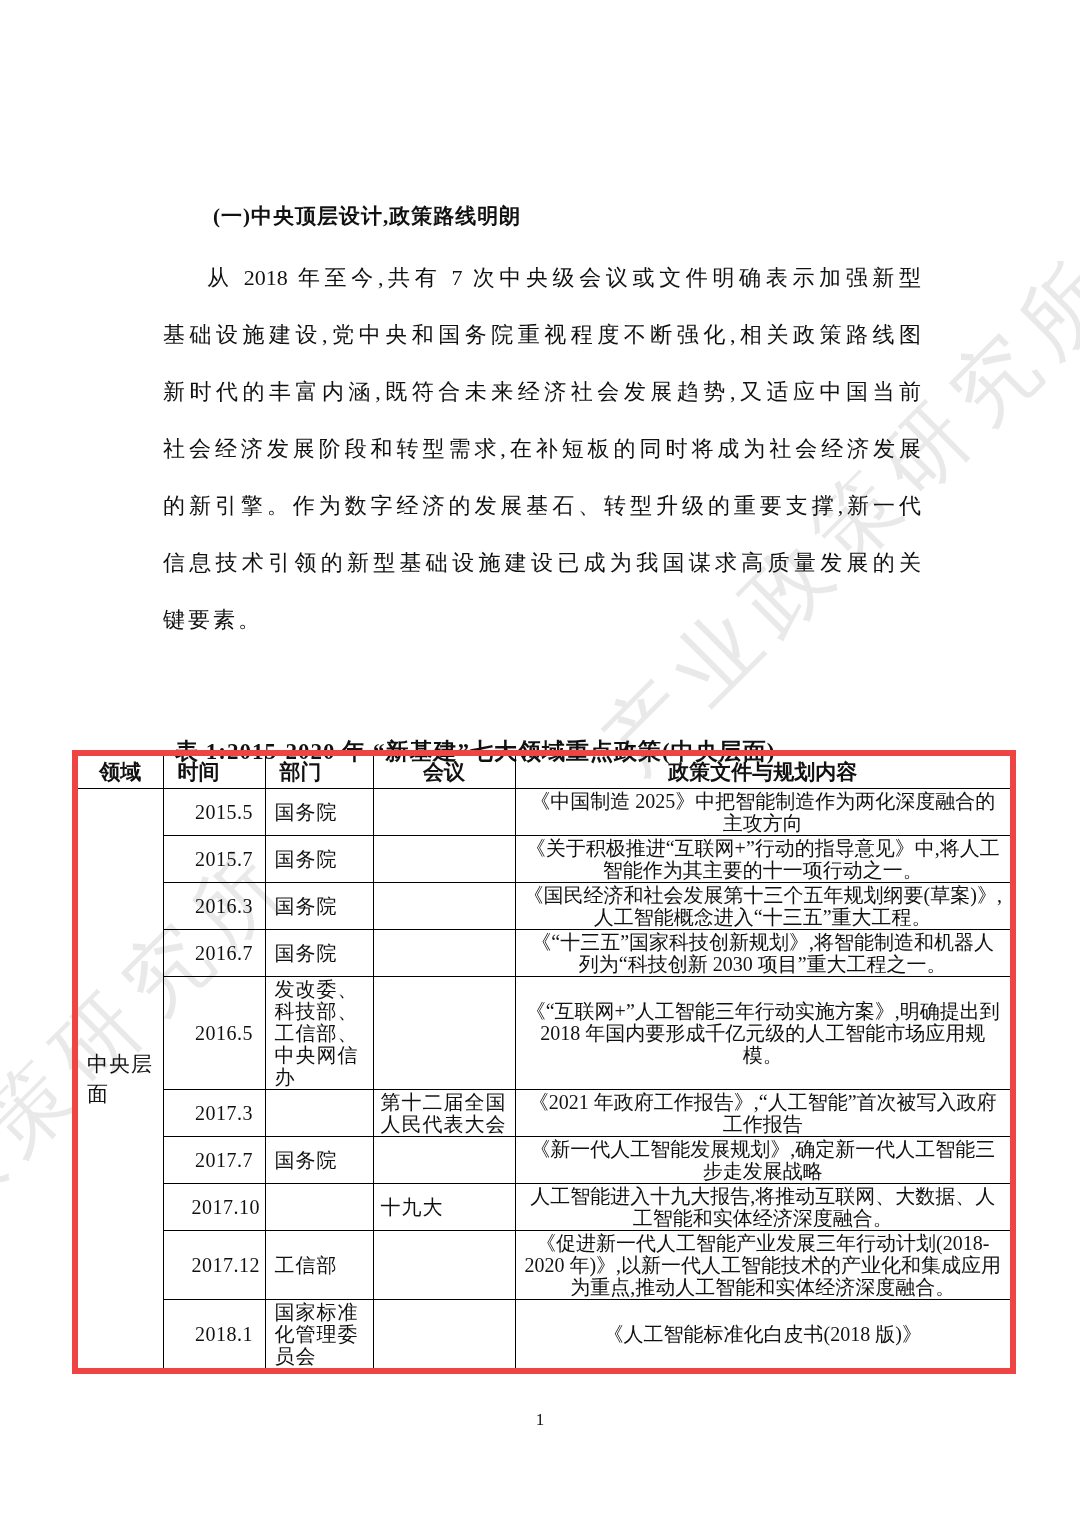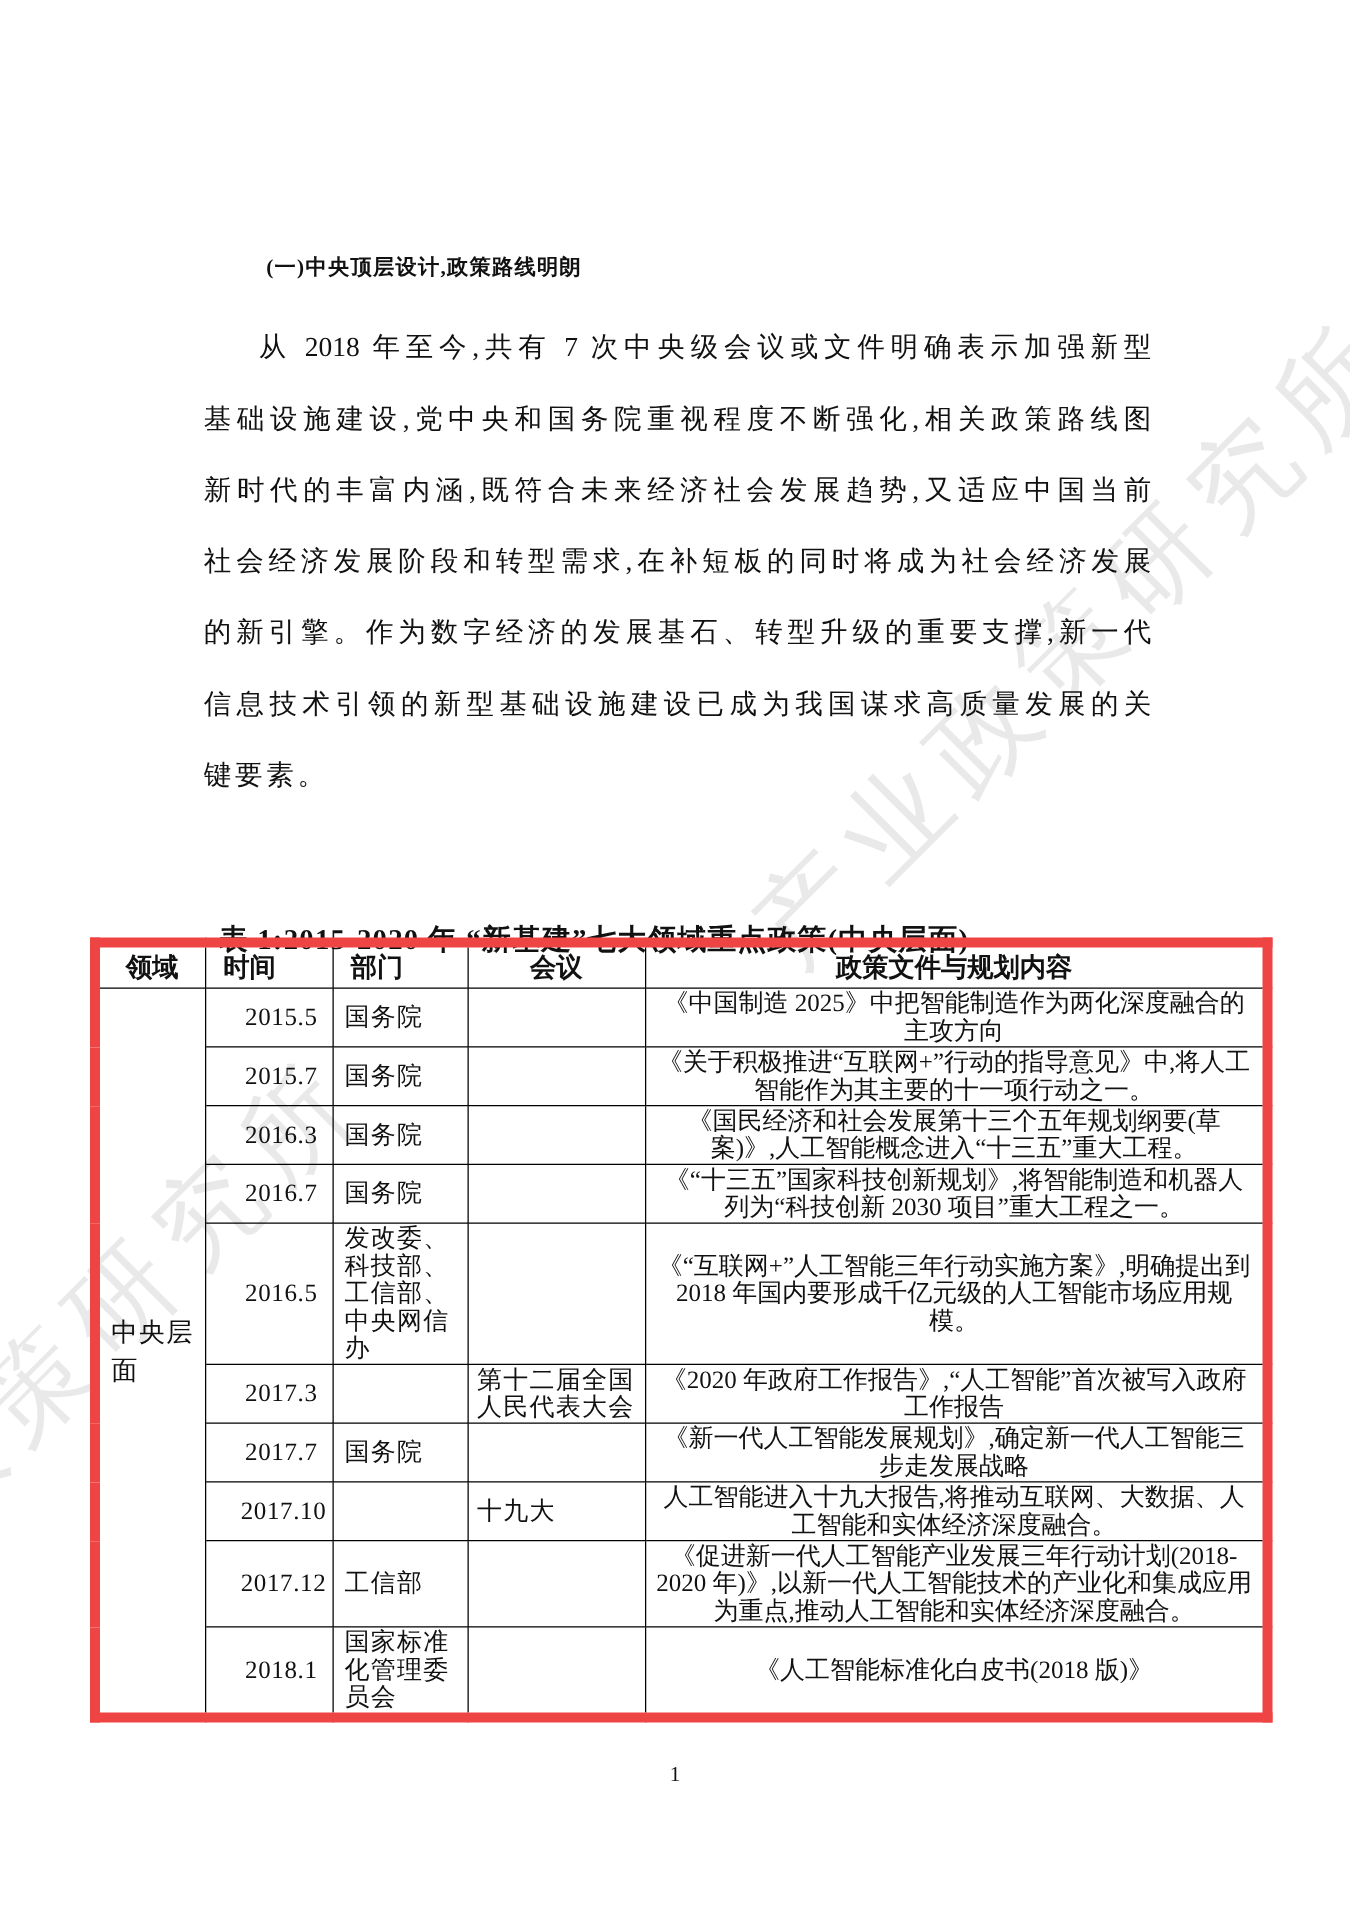--- a/index.html
+++ b/index.html
@@ -34,21 +34,21 @@
   .heading1 {
     position: absolute;
     left: 215px; top: 142px;
     font-size: 24px;
     font-weight: bold;
     letter-spacing: 1px;
   }
   .heading2 {
     position: absolute;
     left: 213px; top: 202px;
-    font-size: 17px;
+    font-size: 21px;
     font-weight: bold;
     letter-spacing: 1px;
   }
   .body-para {
     position: absolute;
     left: 163px; top: 249px;
     width: 758px;
     font-size: 22px;
     line-height: 57px;
   }
@@ -78,21 +78,21 @@
     font-size: 20px;
     line-height: 22px;
   }
   .policy-table td, .policy-table th {
     border: 1px solid #000;
     padding: 1px 8px;
     vertical-align: middle;
     overflow: hidden;
     word-break: break-word;
   }
-  .policy-table { border: 8px solid #ef4444; }
+  .policy-table { border: 6px solid #ef4444; }
   .policy-table thead th { height: 30px; font-size: 21px; font-weight: bold; }
   th.h-domain, th.h-meeting, th.h-content { text-align: center; }
   th.h-time, th.h-dept { text-align: left; padding-left: 14px; }
   td.col-domain {
     font-size: 21px;
     letter-spacing: 1px;
     text-align: left;
     vertical-align: middle;
     line-height: 30px;
     padding-left: 9px;
@@ -178,21 +178,21 @@
         <tr>
           <td class="col-time">2016.5</td>
           <td class="col-dept">发改委、科技部、工信部、中央网信办</td>
           <td class="col-meeting"></td>
           <td class="col-content">《“互联网+”人工智能三年行动实施方案》,明确提出到 2018 年国内要形成千亿元级的人工智能市场应用规模。</td>
         </tr>
         <tr>
           <td class="col-time">2017.3</td>
           <td class="col-dept"></td>
           <td class="col-meeting">第十二届全国人民代表大会</td>
-          <td class="col-content">《2020 年政府工作报告》,“人工智能”首次被写入政府工作报告</td>
+          <td class="col-content">《2021 年政府工作报告》,“人工智能”首次被写入政府工作报告</td>
         </tr>
         <tr>
           <td class="col-time">2017.7</td>
           <td class="col-dept">国务院</td>
           <td class="col-meeting"></td>
           <td class="col-content">《新一代人工智能发展规划》,确定新一代人工智能三步走发展战略</td>
         </tr>
         <tr>
           <td class="col-time">2017.10</td>
           <td class="col-dept"></td>

